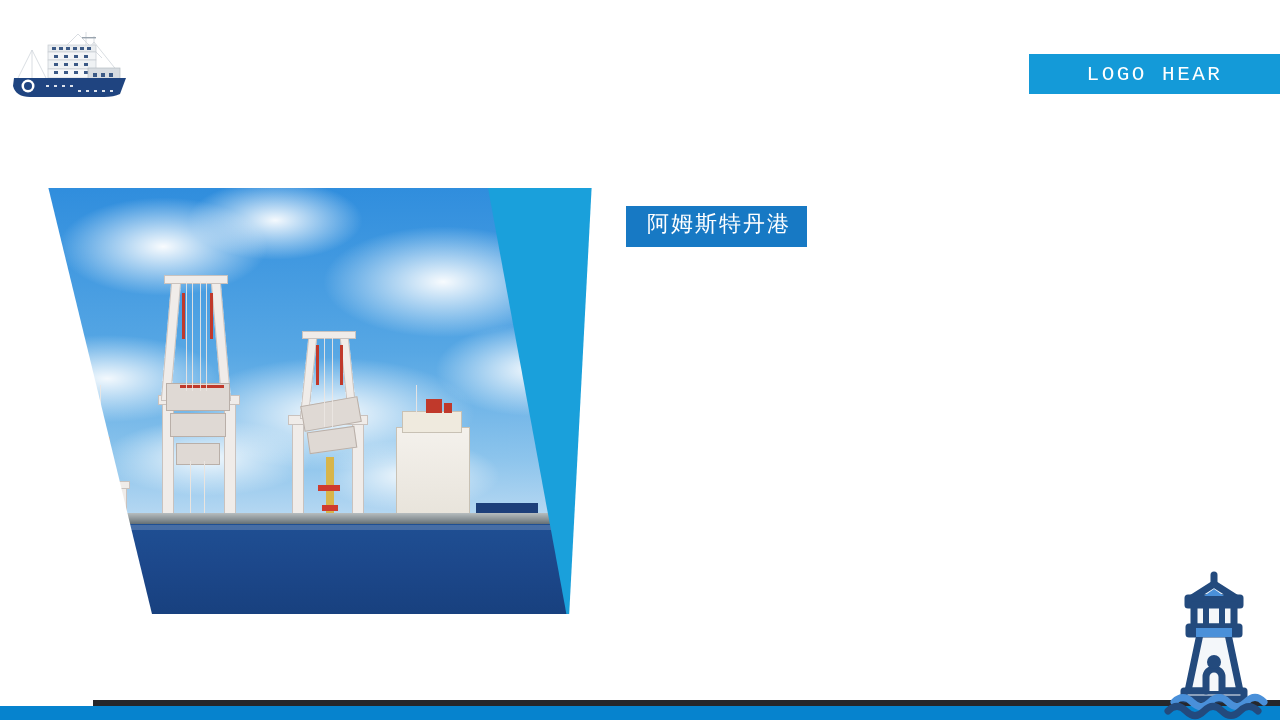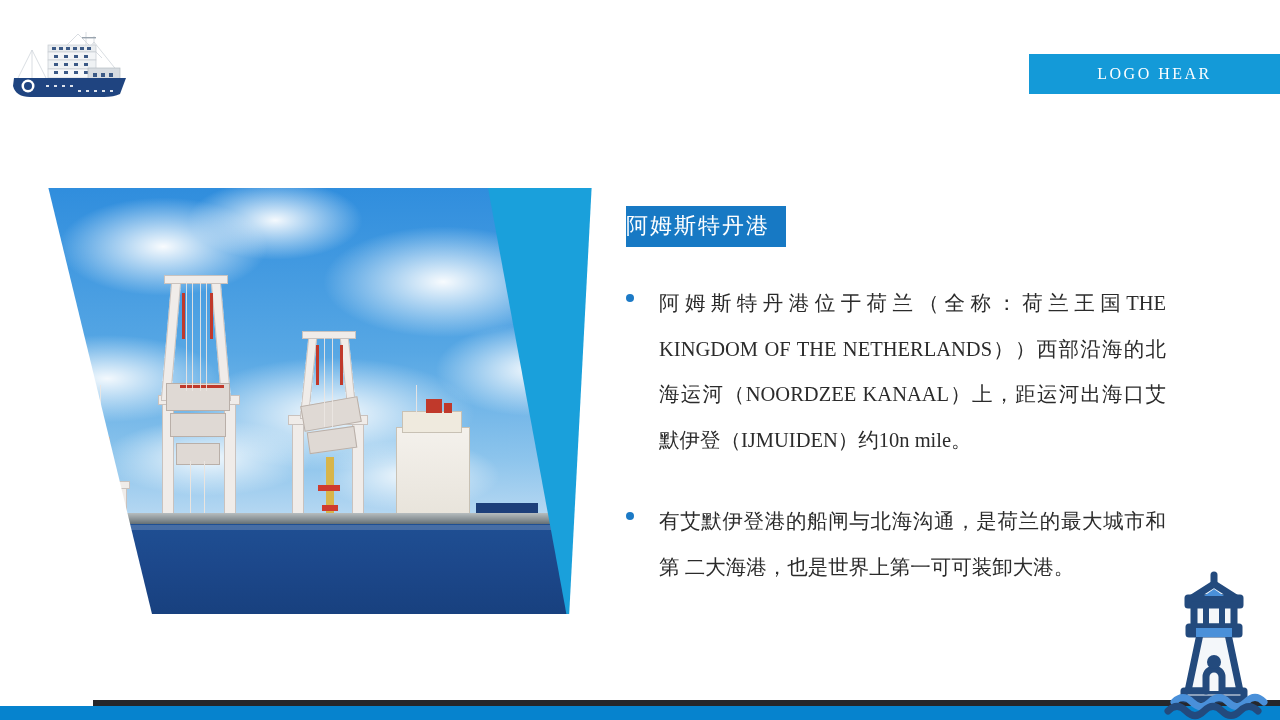--- a/index.html
+++ b/index.html
@@ -61,23 +61,23 @@
     top: 54px;
     width: 251px;
     height: 40px;
     background: #149ad8;
     display: flex;
     align-items: center;
     justify-content: center;
   }
   .logo-box-text {
     color: #ffffff;
-    font-size: 16px;
+    font-size: 21px;
     letter-spacing: 2.5px;
-    font-family: Liberation Serif, serif;
+    font-family: Liberation Mono, monospace;
     white-space: nowrap;
   }
 
   
   .photo-area {
     position: absolute;
     left: 40px;
     top: 185px;
     width: 560px;
     height: 440px;
@@ -184,22 +184,22 @@
     top: 206px;
     width: 540px;
   }
 
   .section-badge {
     display: inline-block;
     background: #1779c4;
     color: #ffffff;
     font-size: 22px;
     letter-spacing: 2px;
-    padding: 8px 16px 9px 0;
-    font-family: Liberation Sans, sans-serif;
+    padding: 8px 16px 9px 21px;
+    font-family: Liberation Mono, monospace;
     line-height: 1.1;
   }
 
   .bullets {
     margin-top: 34px;
   }
   .bullet-row {
     display: flex;
     align-items: flex-start;
     margin-bottom: 36px;
@@ -395,33 +395,20 @@
         <div class="water"></div>
         <div class="hull-stripe"></div>
       </div>
     </div>
   </div>
 
   <div class="content">
 
     <div class="section-badge">阿姆斯特丹港</div>
 
-    <div class="bullets">
-
-      <div class="bullet-row">
-        <span class="bullet-dot"></span>
-        <span class="bullet-text">阿姆斯特丹港位于荷兰（全称：荷兰王国THE KINGDOM OF THE NETHERLANDS））西部沿海的北海运河（NOORDZEE KANAAL）上，距运河出海口艾默伊登（IJMUIDEN）约10n mile。</span>
-      </div>
-
-      <div class="bullet-row">
-        <span class="bullet-dot"></span>
-        <span class="bullet-text">有艾默伊登港的船闸与北海沟通，是荷兰的最大城市和第 二大海港，也是世界上第一可可装卸大港。</span>
-      </div>
-
-    </div>
   </div>
 
   <div class="footer-rule"></div>
   <div class="footer-bar"></div>
 
   <div class="lighthouse">
     <svg viewBox="0 0 132 155" width="132" height="155" aria-hidden="true">
       <g fill="none" stroke="#234a7d" stroke-width="7" stroke-linejoin="round" stroke-linecap="round">
 
         <path d="M66 10 L66 19"></path>

